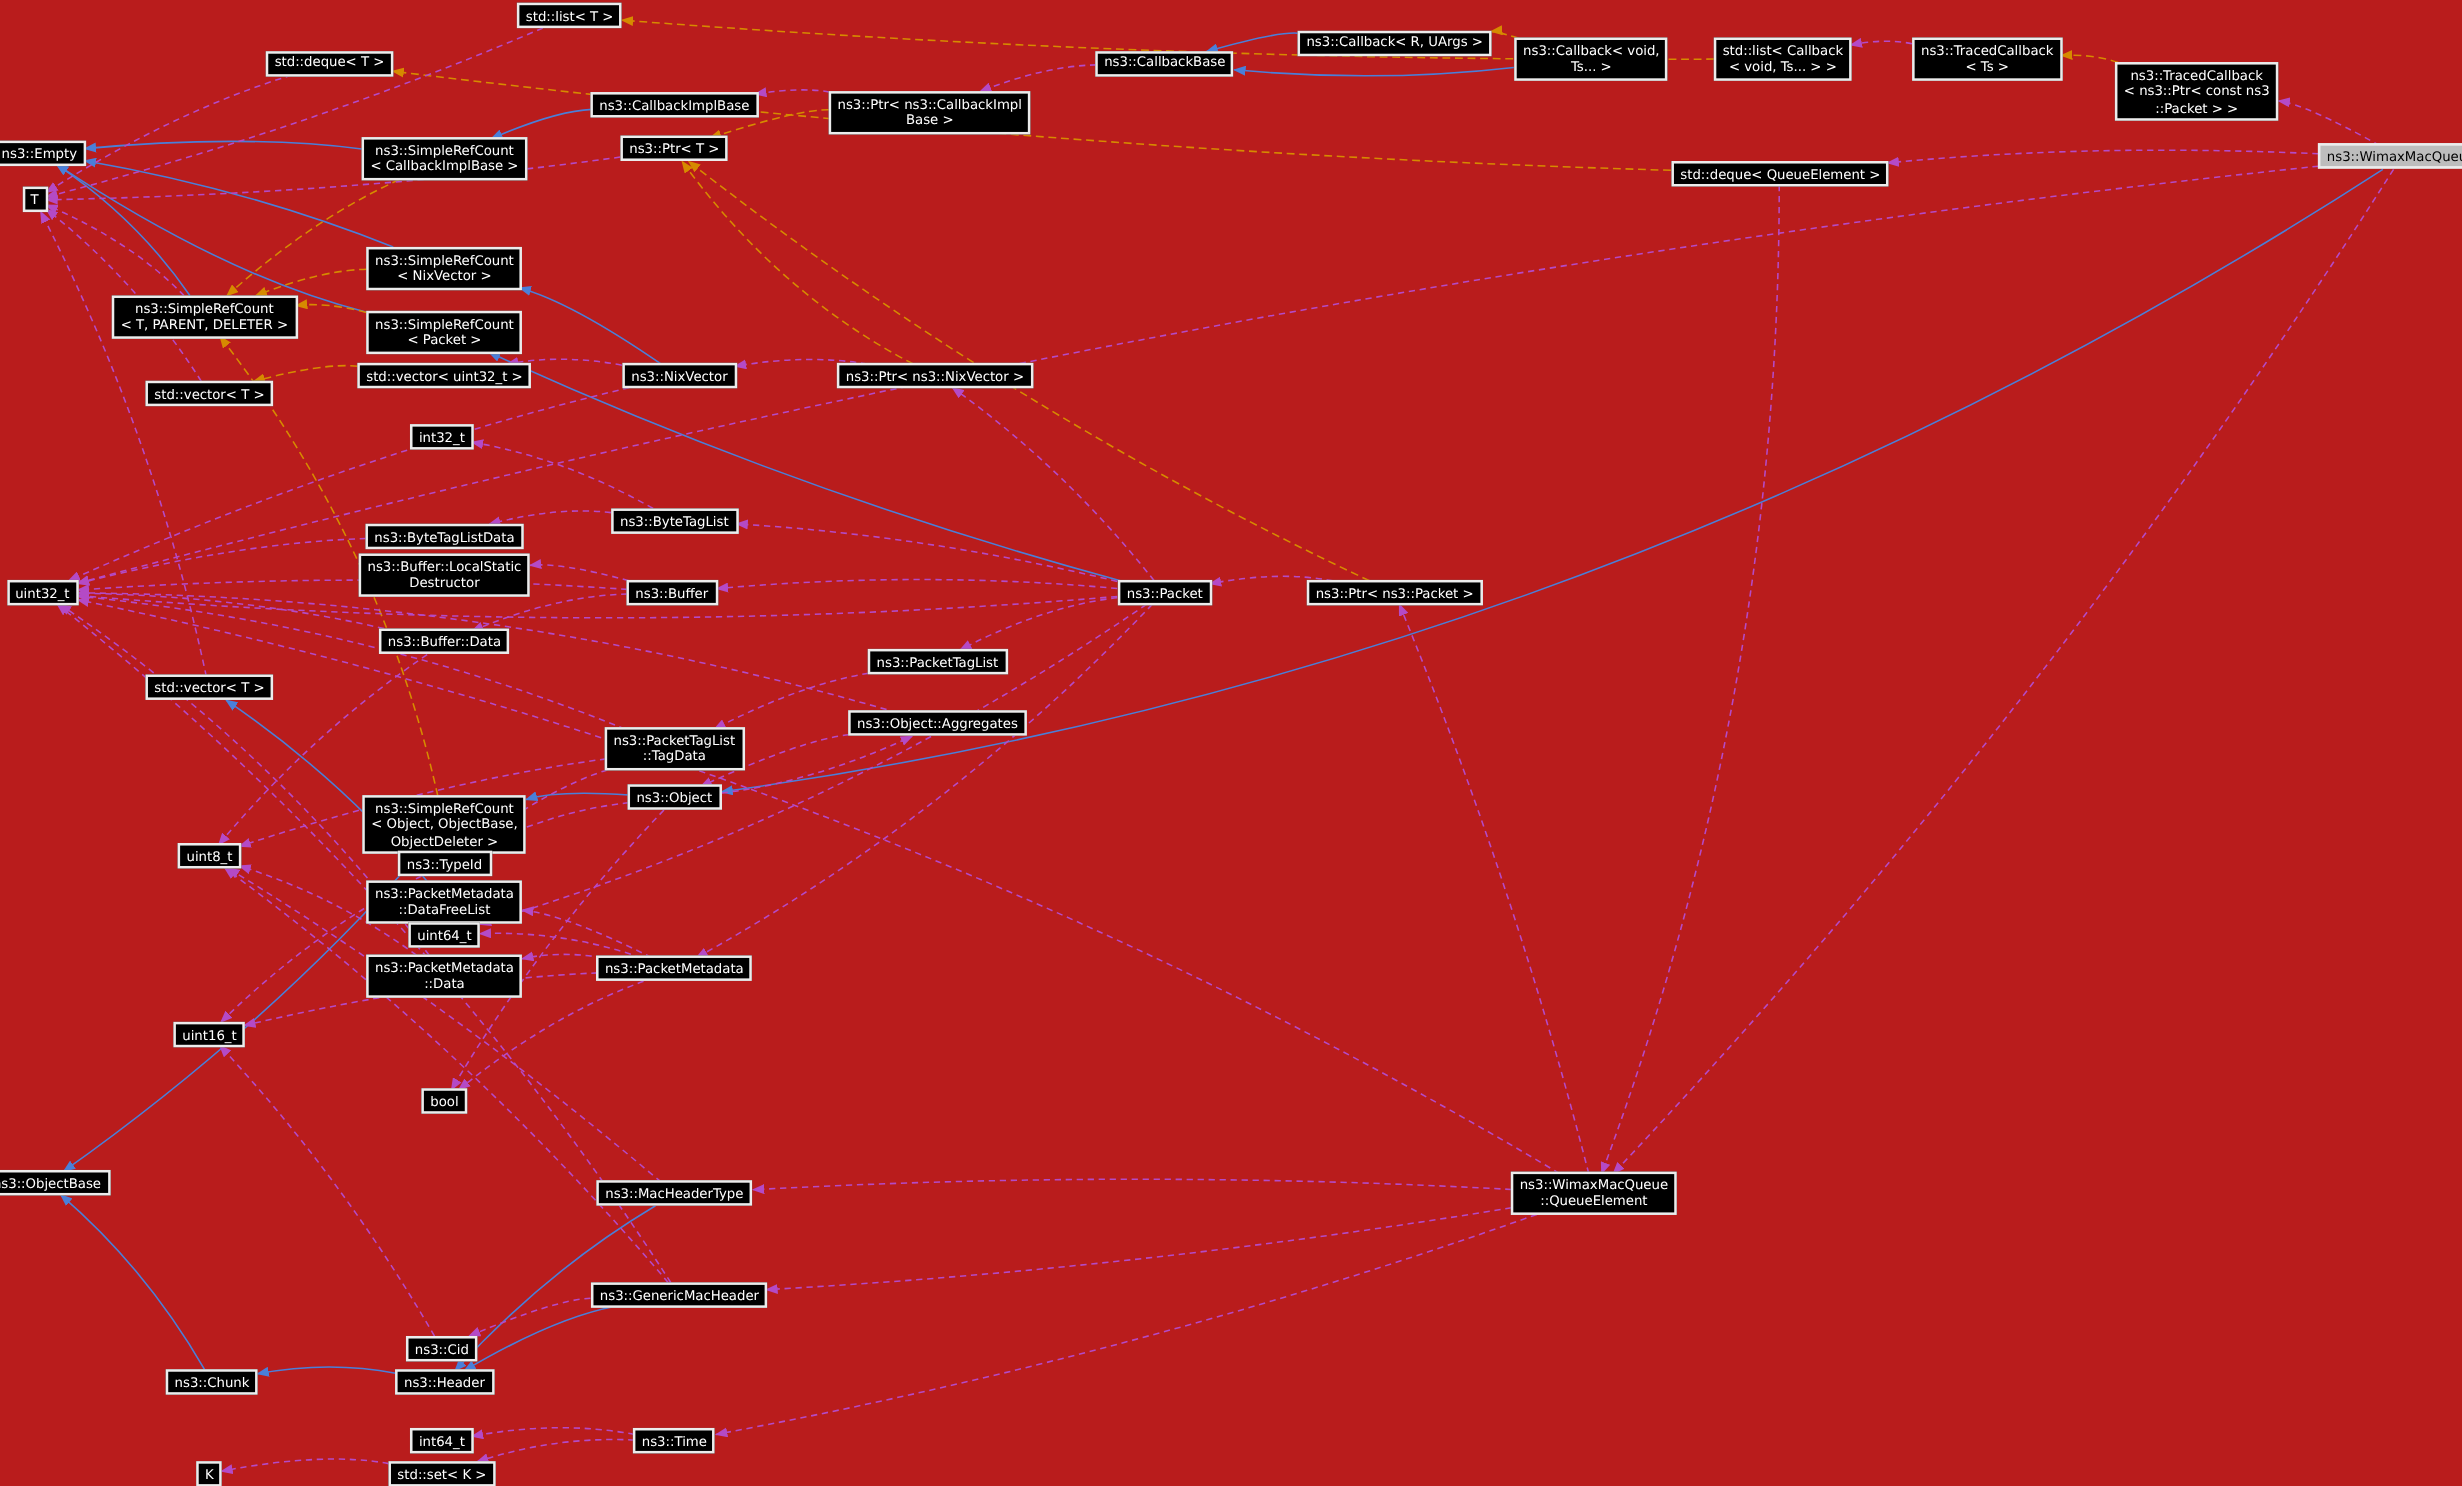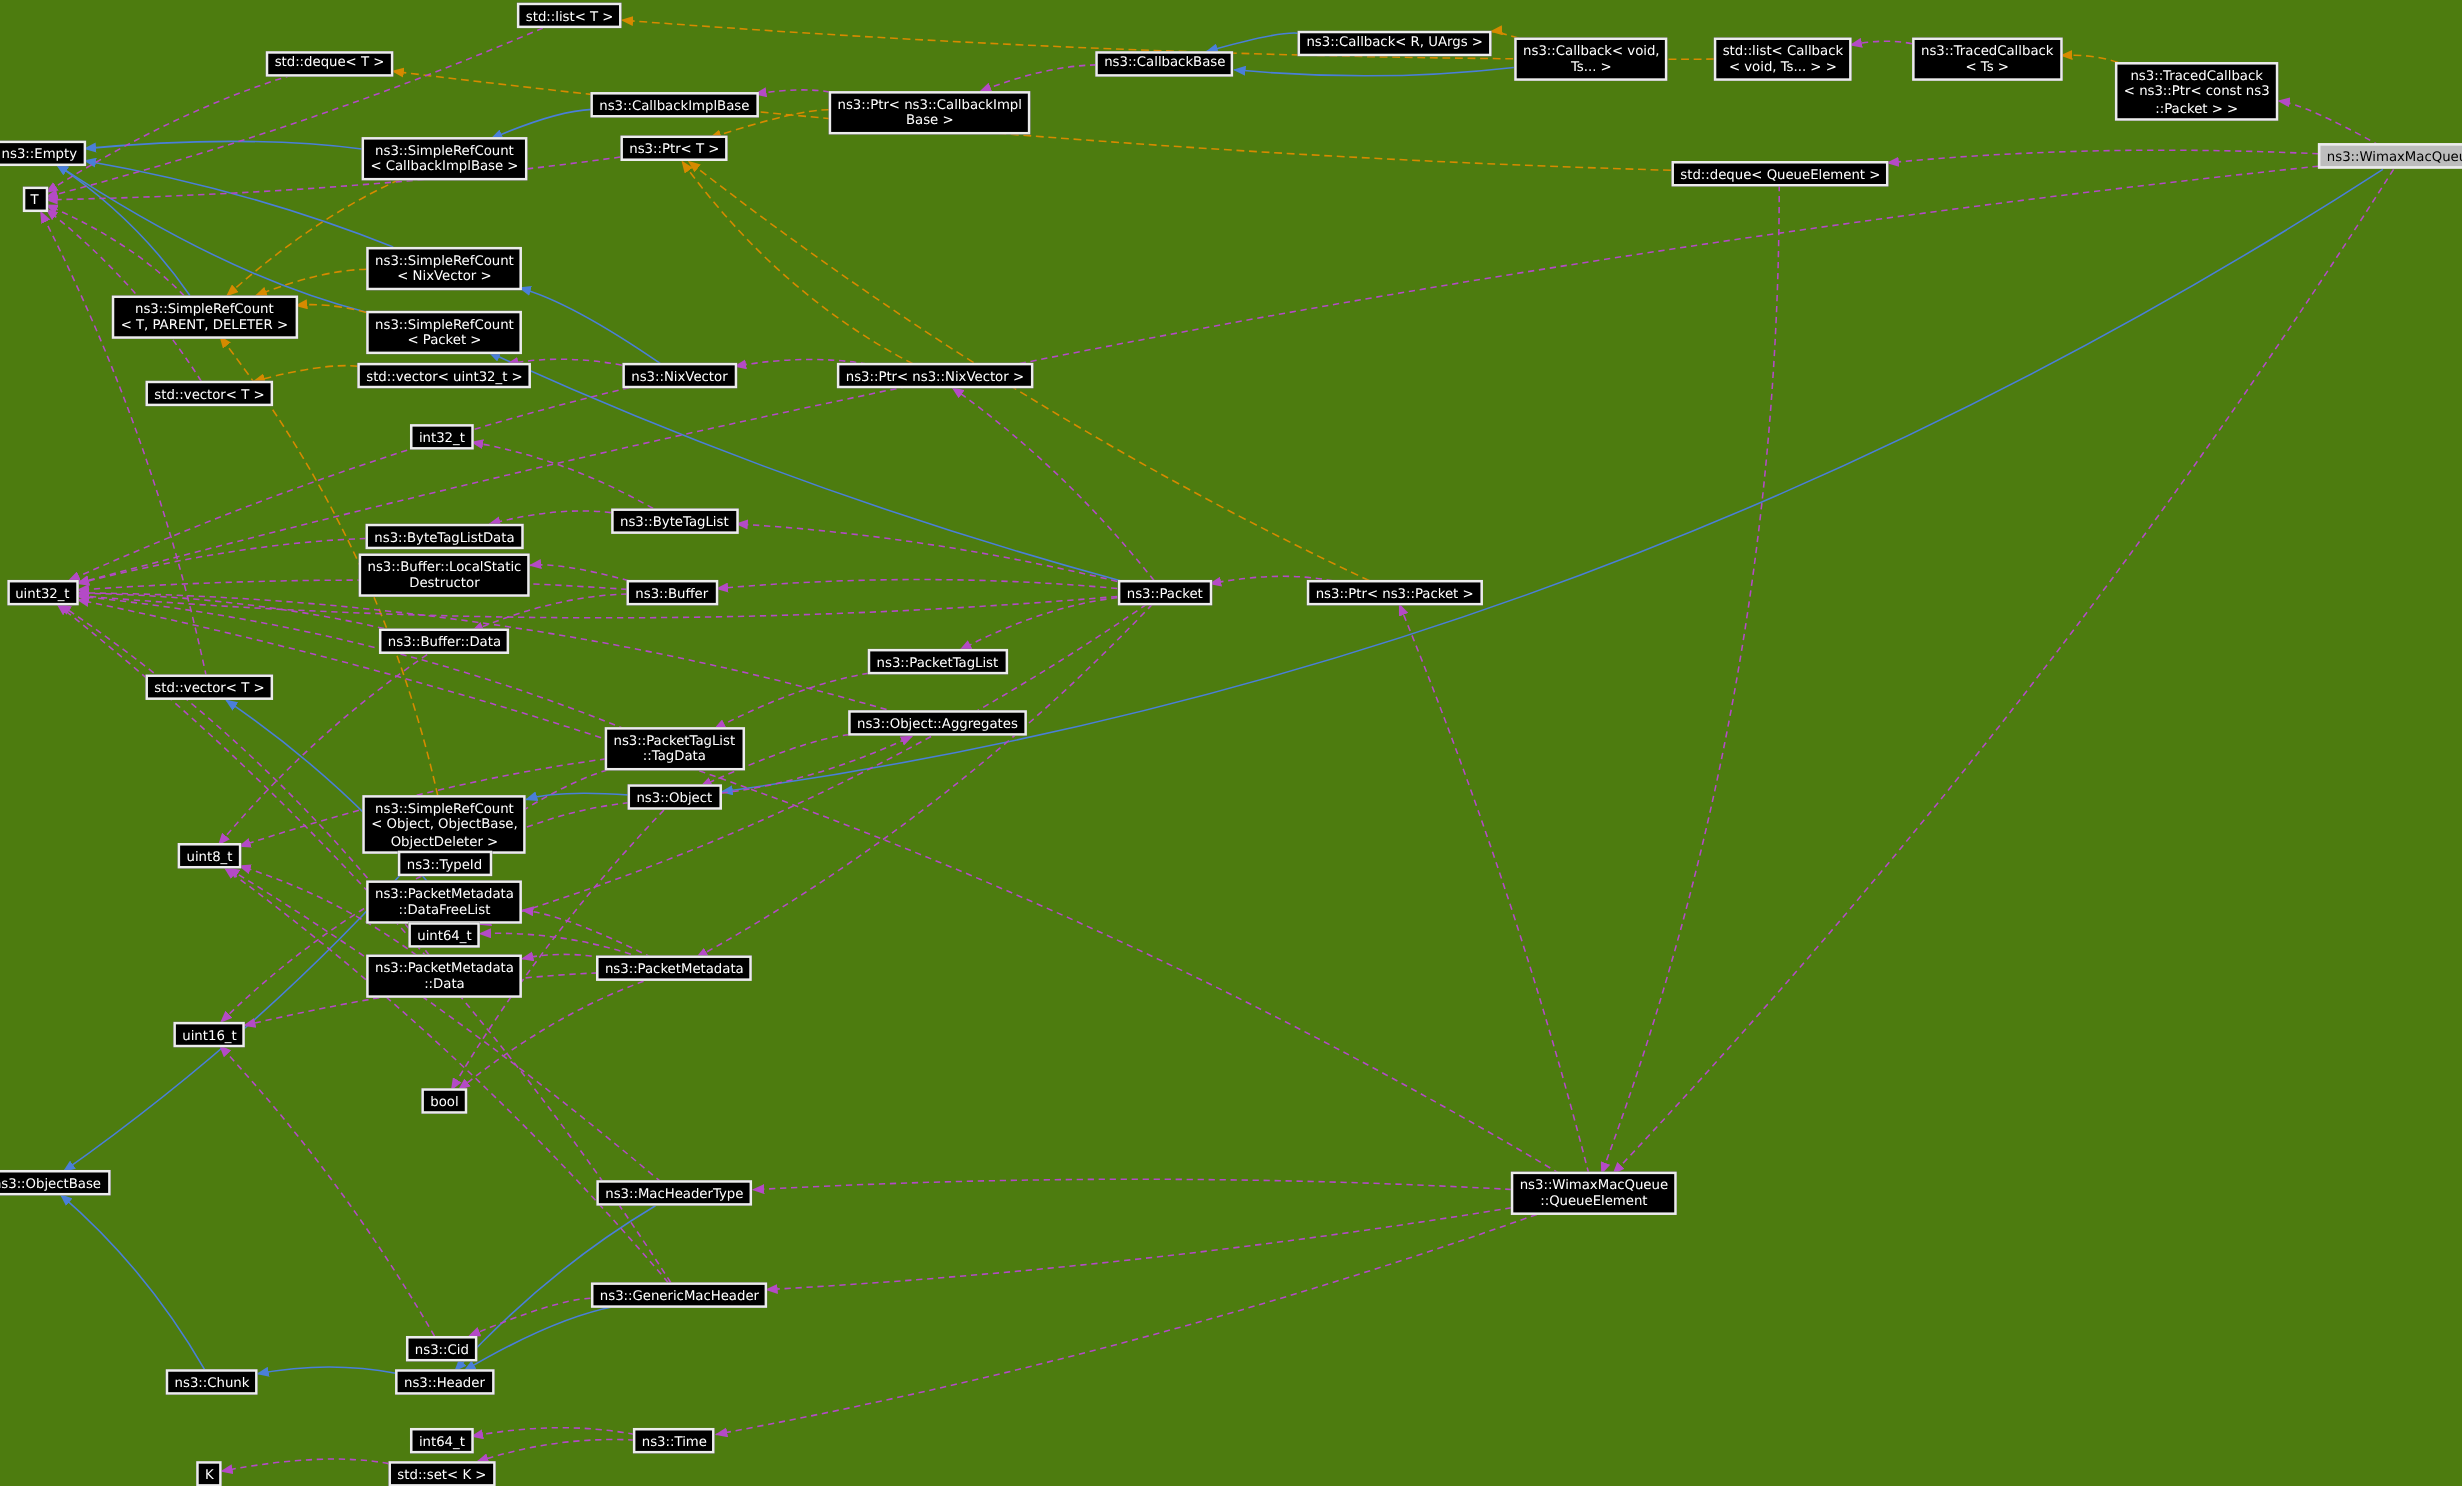--- a/index.html
+++ b/index.html
@@ -2,21 +2,21 @@
 <html style="font-size:9.8px"><head>
 <meta charset="utf-8">
 <style>
   html, body {
     margin: 0; padding: 0;
     background: #000;
   }
   #viewport {
     position: relative;
     width: 2462px; height: 1486px;
-    background: #4d7c0f;
+    background: #b91c1c;
     overflow: hidden;
   }
   #stage {
     position: absolute; left: 0; top: 0;
     width: 964px; height: 582px;
     transform: scale(2.5543);
     transform-origin: 0 0;
   }
   #edges {
     position: absolute; left: 0; top: 0;

